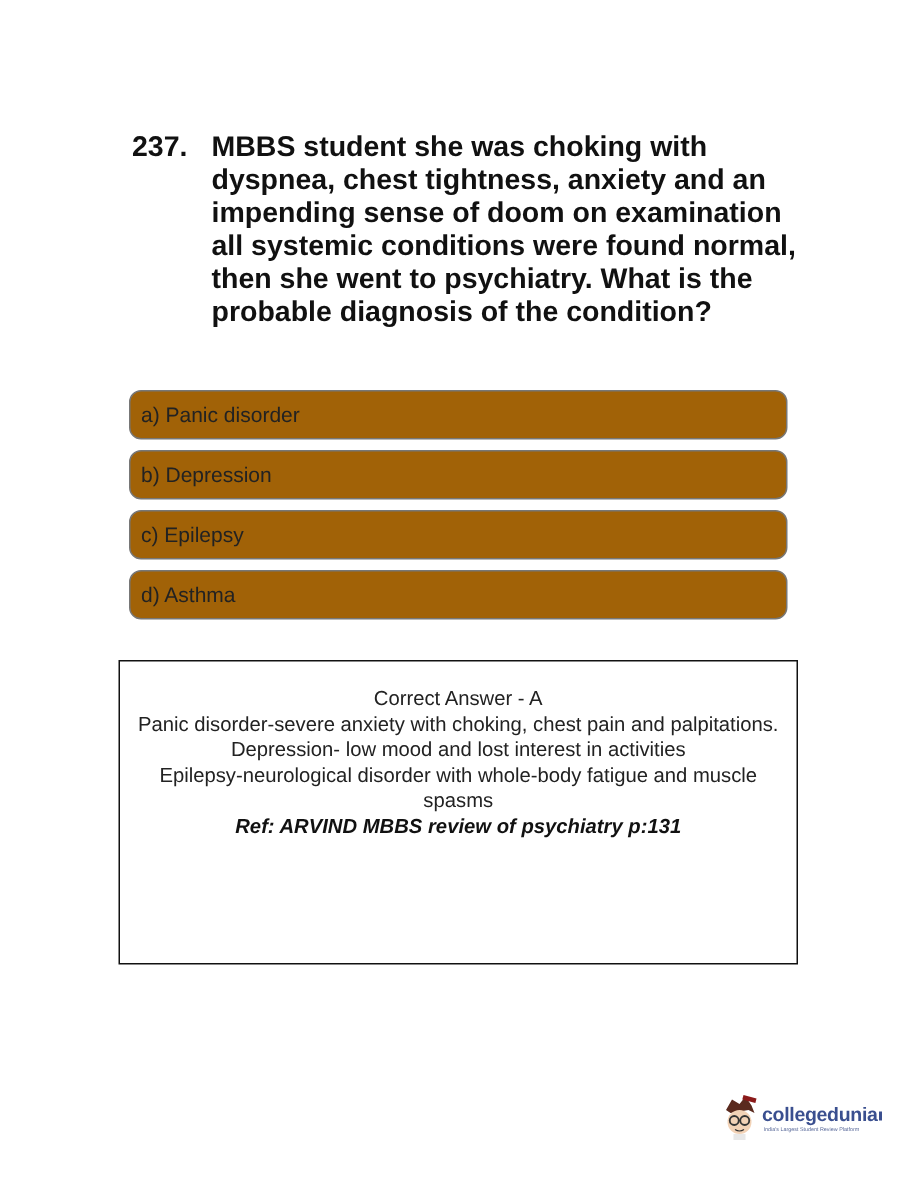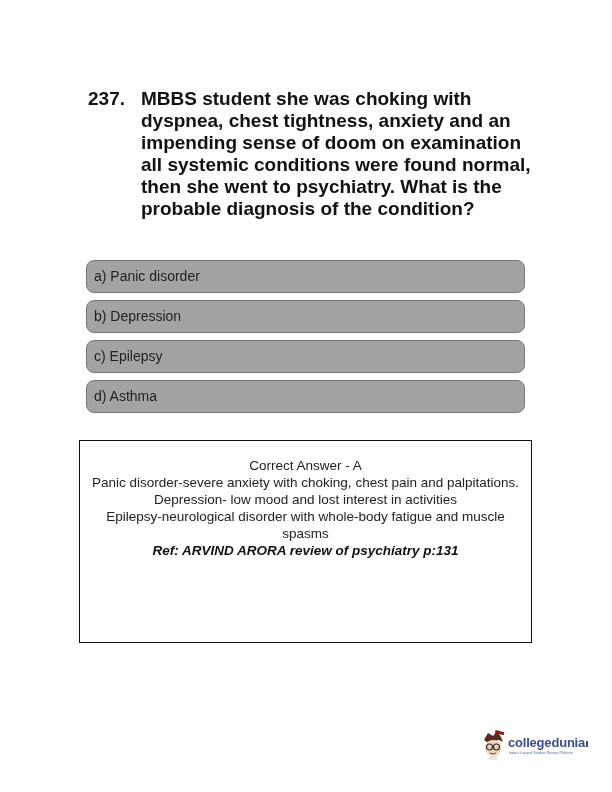--- a/index.html
+++ b/index.html
@@ -44,21 +44,21 @@
     .option {
       box-sizing: border-box;
       height: 33px;
       border: 1px solid #777;
       border-radius: 8px;
       margin-bottom: 7px;
       padding-left: 7px;
       font-size: 14px;
       line-height: 31px;
       color: #222;
-      background: #a3a3a3;
+      background: #a16207;
       cursor: pointer;
     }
     .answer-box {
       position: absolute;
       left: 79px;
       top: 440px;
       width: 453px;
       height: 203px;
       box-sizing: border-box;
       border: 1.5px solid #111;
@@ -123,21 +123,21 @@
   <div class="option">b) Depression</div>
   <div class="option">c) Epilepsy</div>
   <div class="option">d) Asthma</div>
 </div>
 
 <div class="answer-box">
   <div>Correct Answer - A</div>
   <div>Panic disorder-severe anxiety with choking, chest pain and palpitations.</div>
   <div>Depression- low mood and lost interest in activities</div>
   <div>Epilepsy-neurological disorder with whole-body fatigue and muscle spasms</div>
-  <div class="ref">Ref: ARVIND ARORA review of psychiatry p:131</div>
+  <div class="ref">Ref: ARVIND MBBS review of psychiatry p:131</div>
 </div>
 
 <div class="logo">
   <svg class="mascot" viewBox="0 0 24 30">
     <path d="M3 10 L7 3 L12 6 L16 1 L20 7 L22 12 L18 10 L6 12 Z" fill="#5a2a1e"></path>
     <rect x="14" y="1" width="9" height="3" fill="#8b1a1a" transform="rotate(15 18 3)"></rect>
     <ellipse cx="12" cy="18" rx="8" ry="8" fill="#f2d2b6"></ellipse>
     <circle cx="8.5" cy="17" r="3" fill="none" stroke="#333" stroke-width="1.2"></circle>
     <circle cx="15.5" cy="17" r="3" fill="none" stroke="#333" stroke-width="1.2"></circle>
     <line x1="11.5" y1="17" x2="12.5" y2="17" stroke="#333" stroke-width="1"></line>

